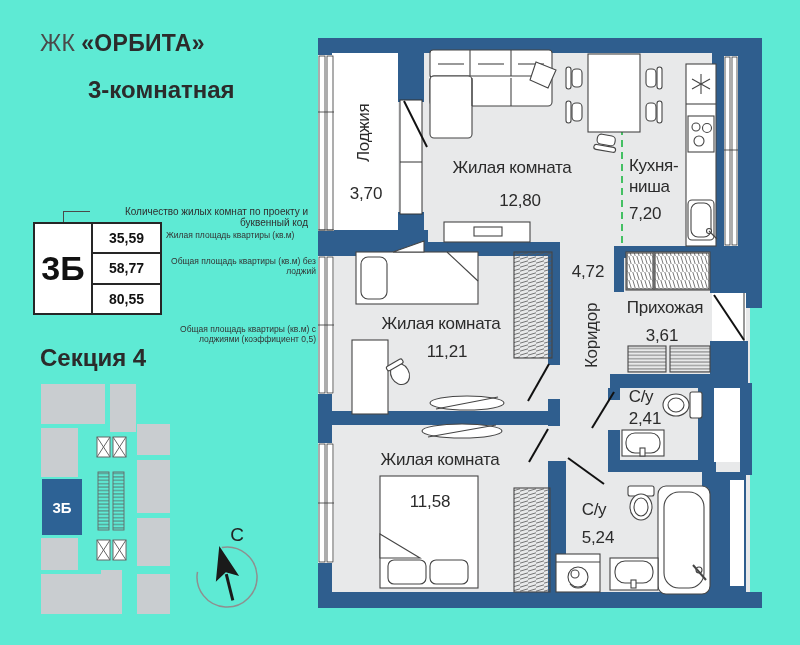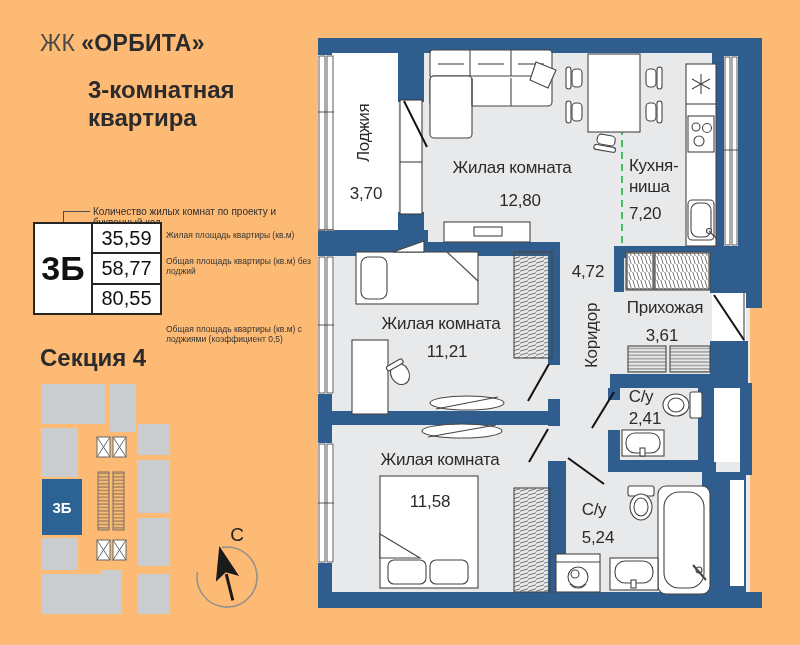--- a/index.html
+++ b/index.html
@@ -1,36 +1,36 @@
 <!DOCTYPE html>
 <html><head>
 <meta charset="utf-8">
 <style>
   html,body{margin:0;padding:0;background:#ffffff;}
-  .page{position:relative;width:800px;height:645px;background:#fdba74;overflow:hidden;
-        font-family:"Liberation Sans",sans-serif;color:#2e2e2e;}
+  .page{position:relative;width:800px;height:645px;background:#5eead4;overflow:hidden;
+        font-family:"Liberation Sans",sans-serif;color:#2e2e2e;text-align:right;}
   .abs{position:absolute;}
   
   .brand{left:40px;top:30px;font-size:23px;letter-spacing:.3px;}
   .brand .jk{font-weight:400;color:#4a4a4a;margin-right:6px;}
   .brand .nm{font-weight:800;color:#2b2b2b;}
   .apt-title{left:40px;top:76px;font-size:24px;font-weight:800;line-height:28px;color:#2b2b2b;margin-left:48px;}
   .section-title{left:40px;top:344px;font-size:24px;font-weight:800;color:#2b2b2b;}
   
   .legend{left:33px;top:203px;width:290px;height:130px;}
   .legend .note{position:absolute;left:60px;top:3px;width:215px;font-size:10px;color:#2f2f2f;}
   .legend .bracket{position:absolute;left:30px;top:8px;width:26px;height:10px;
                    border-left:1px solid #4a4a4a;border-top:1px solid #4a4a4a;}
   .itable{position:absolute;left:0px;top:19px;width:125px;height:89px;
           border:2px solid #262626;background:#fff;display:flex;}
   .itable .code{width:56px;border-right:2px solid #262626;display:flex;align-items:center;
                 justify-content:center;font-size:34px;font-weight:800;color:#111;}
   .itable .vals{flex:1;display:flex;flex-direction:column;}
   .itable .vals div{flex:1;display:flex;align-items:center;justify-content:center;
-                    font-size:20px;font-weight:400;color:#111;border-bottom:2px solid #262626;}
+                    font-size:14px;font-weight:700;color:#111;border-bottom:2px solid #262626;}
   .itable .vals div:last-child{border-bottom:none;}
   .rowlabels{position:absolute;left:133px;top:19px;width:150px;font-size:8.5px;
              line-height:10px;color:#333;}
   .rowlabels .rl{position:absolute;left:0;}
   .rl1{top:8px;} .rl2{top:34px;} .rl3{top:64px;margin-top:38px;}
   
   svg text{font-family:"Liberation Sans",sans-serif;fill:#2b2b2b;}
   .rname{font-size:17px;letter-spacing:-0.3px;}
   .rarea{font-size:17px;letter-spacing:-0.2px;}
   .mini-code{font-size:15px;font-weight:700;fill:#ffffff;}
@@ -40,21 +40,20 @@
 <body>
 
 <div class="page">
 
   <div class="abs brand">
     <span class="jk">ЖК</span><span class="nm">«ОРБИТА»</span>
   </div>
 
   <div class="abs apt-title">
     <div>3-комнатная</div>
-    <div>квартира</div>
   </div>
 
   <div class="abs legend">
     <div class="note">Количество жилых комнат по проекту и буквенный код</div>
     <div class="bracket"></div>
     <div class="itable">
       <div class="code">3Б</div>
       <div class="vals">
         <div>35,59</div>
         <div>58,77</div>

